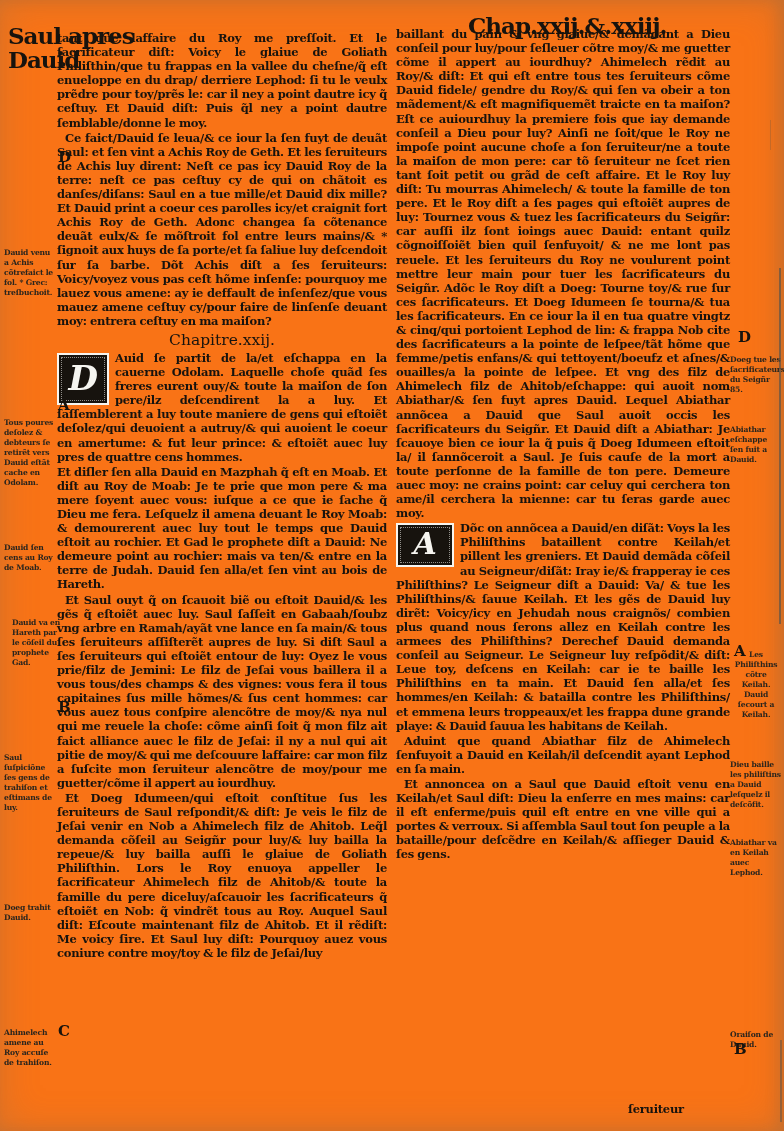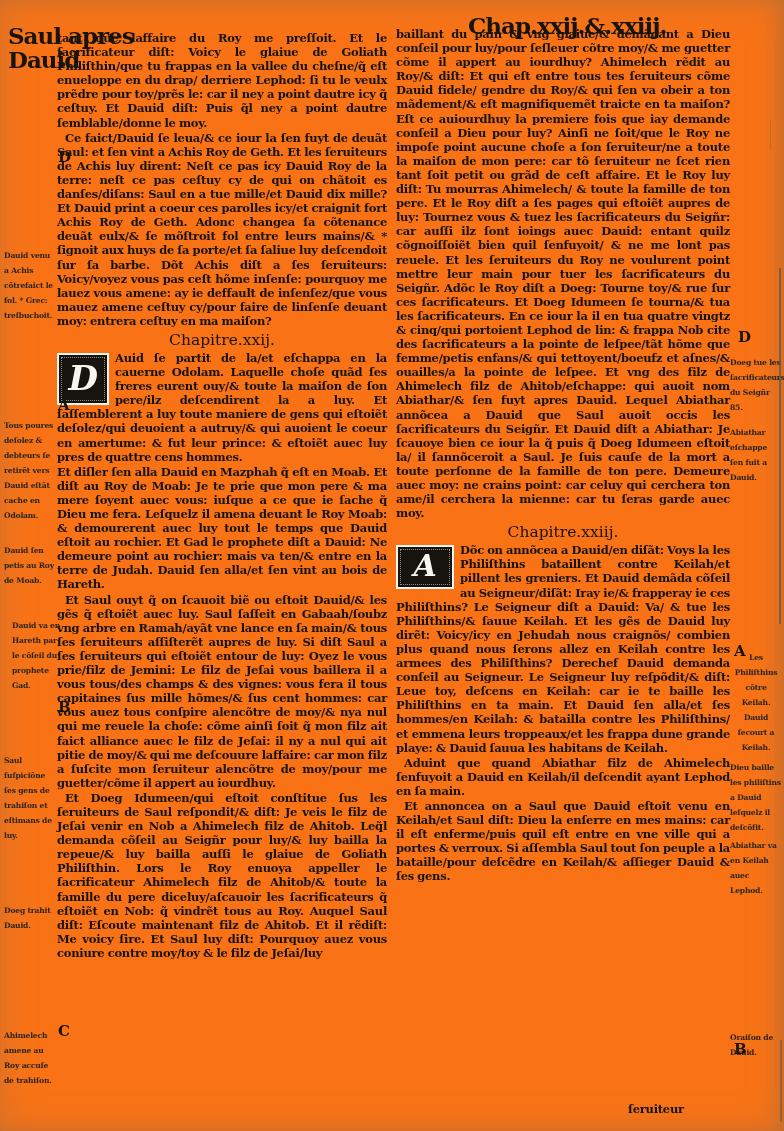--- a/index.html
+++ b/index.html
@@ -39,21 +39,21 @@
   .dropcap::after{
     content:""; position:absolute; inset:4px;
     border:1px dotted rgba(246,245,240,.55);
   }
   .dropcap.small{width:58px; height:44px; font-size:30px; line-height:42px;}
 
   .margin-col{position:absolute; top:0; width:52px;}
   .margin-left{left:2px;}
   .margin-right{left:730px;}
   .mnote{
-    position:absolute; width:52px; font-size:7.6px; line-height:15px;
+    position:absolute; width:52px; font-size:7.6px; line-height:10px;
     font-weight:bold; letter-spacing:-0.2px; color:#2b251d; text-align:left;
   }
   .slet{
     position:absolute; font-size:15px; font-weight:bold; color:#17130e;
   }
   .catchword{
     position:absolute; left:628px; top:1102px; font-size:11.5px; font-weight:bold;
     letter-spacing:-0.25px;
   }
   .artifact{position:absolute; background:#55524c;}
@@ -74,30 +74,29 @@
       <p class="para flush"><span>tant que laffaire du Roy me preſſoit. Et le ſacrificateur diſt: Voicy le glaiue de Goliath Philiſthin/que tu frappas en la vallee du cheſne/q̃ eſt enueloppe en du drap/ derriere Lephod: ſi tu le veulx prẽdre pour toy/prẽs le: car il ney a point dautre icy q̃ ceſtuy. Et Dauid diſt: Puis q̃l ney a point dautre ſemblable/donne le moy.</span></p>
       <p class="para"><span>Ce faict/Dauid ſe leua/&amp; ce iour la ſen fuyt de deuãt Saul: et ſen vint a Achis Roy de Geth. Et les ſeruiteurs de Achis luy dirent: Neſt ce pas icy Dauid Roy de la terre: neſt ce pas ceſtuy cy de qui on chãtoit es danſes/diſans: Saul en a tue mille/et Dauid dix mille? Et Dauid print a coeur ces parolles icy/et craignit fort Achis Roy de Geth. Adonc changea ſa cõtenance deuãt eulx/&amp; ſe mõſtroit fol entre leurs mains/&amp; * ſignoit aux huys de ſa porte/et ſa ſaliue luy deſcendoit ſur ſa barbe.   Dõt Achis diſt a ſes ſeruiteurs: Voicy/voyez vous pas ceſt hõme inſenſe: pourquoy me lauez vous amene: ay ie deffault de inſenſez/que vous mauez amene ceſtuy cy/pour faire de linſenſe deuant moy: entrera ceſtuy en ma maiſon?</span></p>
       <div class="chapter-heading">Chapitre.xxij.</div>
       <p class="para flush"><span class="dropcap">D</span><span>Auid ſe partit de la/et eſchappa en la cauerne Odolam. Laquelle choſe quãd ſes freres eurent ouy/&amp; toute la maiſon de ſon pere/ilz deſcendirent la a luy. Et ſaſſemblerent a luy toute maniere de gens qui eſtoiẽt deſolez/qui deuoient a autruy/&amp; qui auoient le coeur en amertume: &amp; fut leur prince: &amp; eſtoiẽt auec luy pres de quattre cens hommes.</span></p>
       <p class="para flush"><span>Et diſler ſen alla Dauid en Mazphah q̃ eſt en Moab. Et diſt au Roy de Moab: Je te prie que mon pere &amp; ma mere ſoyent auec vous: iuſque a ce que ie ſache q̃ Dieu me fera. Leſquelz il amena deuant le Roy Moab: &amp; demourerent auec luy tout le temps que Dauid eſtoit au rochier.   Et Gad le prophete diſt a Dauid: Ne demeure point au rochier: mais va ten/&amp; entre en la terre de Judah. Dauid ſen alla/et ſen vint au bois de Hareth.</span></p>
       <p class="para"><span>Et Saul ouyt q̃ on ſcauoit biẽ ou eſtoit Dauid/&amp; les gẽs q̃ eſtoiẽt auec luy. Saul ſaſſeit en Gabaah/ſoubz vng arbre en Ramah/ayãt vne lance en ſa main/&amp; tous ſes ſeruiteurs aſſiſterẽt aupres de luy.   Si diſt Saul a ſes ſeruiteurs qui eſtoiẽt entour de luy: Oyez le vous prie/filz de Jemini: Le filz de Jeſai vous baillera il a vous tous/des champs &amp; des vignes: vous fera il tous capitaines ſus mille hõmes/&amp; ſus cent hommes: car vous auez tous conſpire alencõtre de moy/&amp; nya nul qui me reuele la choſe: cõme ainſi ſoit q̃ mon filz ait faict alliance auec le filz de Jeſai: il ny a nul qui ait pitie de moy/&amp; qui me deſcouure laffaire: car mon filz a ſuſcite mon ſeruiteur alencõtre de moy/pour me guetter/cõme il appert au iourdhuy.</span></p>
       <p class="para"><span>Et Doeg Idumeen/qui eſtoit conſtitue ſus les ſeruiteurs de Saul reſpondit/&amp; diſt: Je veis le filz de Jeſai venir en Nob a Ahimelech filz de Ahitob. Leq̃l demanda cõſeil au Seigñr pour luy/&amp; luy bailla la repeue/&amp; luy bailla auſſi le glaiue de Goliath Philiſthin.   Lors le Roy enuoya appeller le ſacrificateur Ahimelech filz de Ahitob/&amp; toute la famille du pere diceluy/aſcauoir les ſacrificateurs q̃ eſtoiẽt en Nob: q̃ vindrẽt tous au Roy. Auquel Saul diſt: Eſcoute maintenant filz de Ahitob. Et il rẽdiſt: Me voicy ſire. Et Saul luy diſt: Pourquoy auez vous coniure contre moy/toy &amp; le filz de Jeſai/luy</span></p>
     </div>
   <div class="col col-right" id="col-right">
       <p class="para flush"><span>baillant du pain &amp; vng glaiue/&amp; demãdant a Dieu conſeil pour luy/pour ſeſleuer cõtre moy/&amp; me guetter cõme il appert au iourdhuy?   Ahimelech rẽdit au Roy/&amp; diſt: Et qui eſt entre tous tes ſeruiteurs cõme Dauid fidele/ gendre du Roy/&amp; qui ſen va obeir a ton mãdement/&amp; eſt magnifiquemẽt traicte en ta maiſon? Eſt ce auiourdhuy la premiere fois que iay demande conſeil a Dieu pour luy? Ainſi ne ſoit/que le Roy ne impoſe point aucune choſe a ſon ſeruiteur/ne a toute la maiſon de mon pere: car tõ ſeruiteur ne ſcet rien tant ſoit petit ou grãd de ceſt affaire.   Et le Roy luy diſt: Tu mourras Ahimelech/ &amp; toute la famille de ton pere.   Et le Roy diſt a ſes pages qui eſtoiẽt aupres de luy: Tournez vous &amp; tuez les ſacrificateurs du Seigñr: car auſſi ilz ſont ioings auec Dauid: entant quilz cõgnoiſſoiẽt bien quil ſenfuyoit/ &amp; ne me lont pas reuele.   Et les ſeruiteurs du Roy ne voulurent point mettre leur main pour tuer les ſacrificateurs du Seigñr.   Adõc le Roy diſt a Doeg: Tourne toy/&amp; rue ſur ces ſacrificateurs. Et Doeg Idumeen ſe tourna/&amp; tua les ſacrificateurs. En ce iour la il en tua quatre vingtz &amp; cinq/qui portoient Lephod de lin: &amp; frappa Nob cite des ſacrificateurs a la pointe de leſpee/tãt hõme que femme/petis enfans/&amp; qui tettoyent/boeufz et aſnes/&amp; ouailles/a la pointe de leſpee.   Et vng des filz de Ahimelech filz de Ahitob/eſchappe: qui auoit nom Abiathar/&amp; ſen fuyt apres Dauid.   Lequel Abiathar annõcea a Dauid que Saul auoit occis les ſacrificateurs du Seigñr. Et Dauid diſt a Abiathar: Je ſcauoye bien ce iour la q̃ puis q̃ Doeg Idumeen eſtoit la/ il ſannõceroit a Saul. Je ſuis cauſe de la mort a toute perſonne de la famille de ton pere. Demeure auec moy: ne crains point: car celuy qui cerchera ton ame/il cerchera la mienne: car tu ſeras garde auec moy.</span></p>
-      <div class="chapter-heading">Chapitre.xxiij.</div>
       <p class="para flush"><span class="dropcap small">A</span><span>Dõc on annõcea a Dauid/en diſãt: Voys la les Philiſthins bataillent contre Keilah/et pillent les greniers.   Et Dauid demãda cõſeil au Seigneur/diſãt: Iray ie/&amp; frapperay ie ces Philiſthins?   Le Seigneur diſt a Dauid: Va/ &amp; tue les Philiſthins/&amp; ſauue Keilah.   Et les gẽs de Dauid luy dirẽt: Voicy/icy en Jehudah nous craignõs/ combien plus quand nous ſerons allez en Keilah contre les armees des Philiſthins?   Derechef Dauid demanda conſeil au Seigneur.   Le Seigneur luy reſpõdit/&amp; diſt: Leue toy, deſcens en Keilah: car ie te baille les Philiſthins en ta main.   Et Dauid ſen alla/et ſes hommes/en Keilah: &amp; batailla contre les Philiſthins/ et emmena leurs troppeaux/et les frappa dune grande playe: &amp; Dauid ſauua les habitans de Keilah.</span></p>
       <p class="para"><span>Aduint que quand Abiathar filz de Ahimelech ſenfuyoit a Dauid en Keilah/il deſcendit ayant Lephod en ſa main.</span></p>
       <p class="para"><span>Et annoncea on a Saul que Dauid eſtoit venu en Keilah/et Saul diſt: Dieu la enſerre en mes mains: car il eſt enferme/puis quil eſt entre en vne ville qui a portes &amp; verroux.   Si aſſembla Saul tout ſon peuple a la bataille/pour deſcẽdre en Keilah/&amp; aſſieger Dauid &amp; ſes gens.</span></p>
     </div>
 
   <div class="margin-col margin-left" id="margin-left">
       <div class="mnote" style="top: 248px; left: 2px;">Dauid venu a Achis cõtrefaict le fol. * Grec: treſbuchoit.</div>
       <div class="mnote" style="top: 418px; left: 2px;">Tous poures deſolez &amp; debteurs ſe retirẽt vers Dauid eſtãt cache en Odolam.</div>
-      <div class="mnote" style="top: 543px; left: 2px;">Dauid ſen petis au Roy de Moab.</div>
+      <div class="mnote" style="top: 543px; left: 2px;">Dauid ſen cens au Roy de Moab.</div>
       <div class="mnote" style="top: 618px; left: 10px;">Dauid va en Hareth par le cõſeil du prophete Gad.</div>
       <div class="mnote" style="top: 753px; left: 2px;">Saul ſuſpiciõne ſes gens de trahiſon et eſtimans de luy.</div>
       <div class="mnote" style="top: 903px; left: 2px;">Doeg trahit Dauid.</div>
       <div class="mnote" style="top: 1028px; left: 2px;">Ahimelech amene au Roy accuſe de trahiſon.</div>
       <div class="slet" style="left: 56px; top: 148px;">D</div>
       <div class="slet" style="left: 56px; top: 396px;">A</div>
       <div class="slet" style="left: 56px; top: 698px;">B</div>
       <div class="slet" style="left: 56px; top: 1022px;">C</div>
     </div>
   <div class="margin-col margin-right" id="margin-right">

